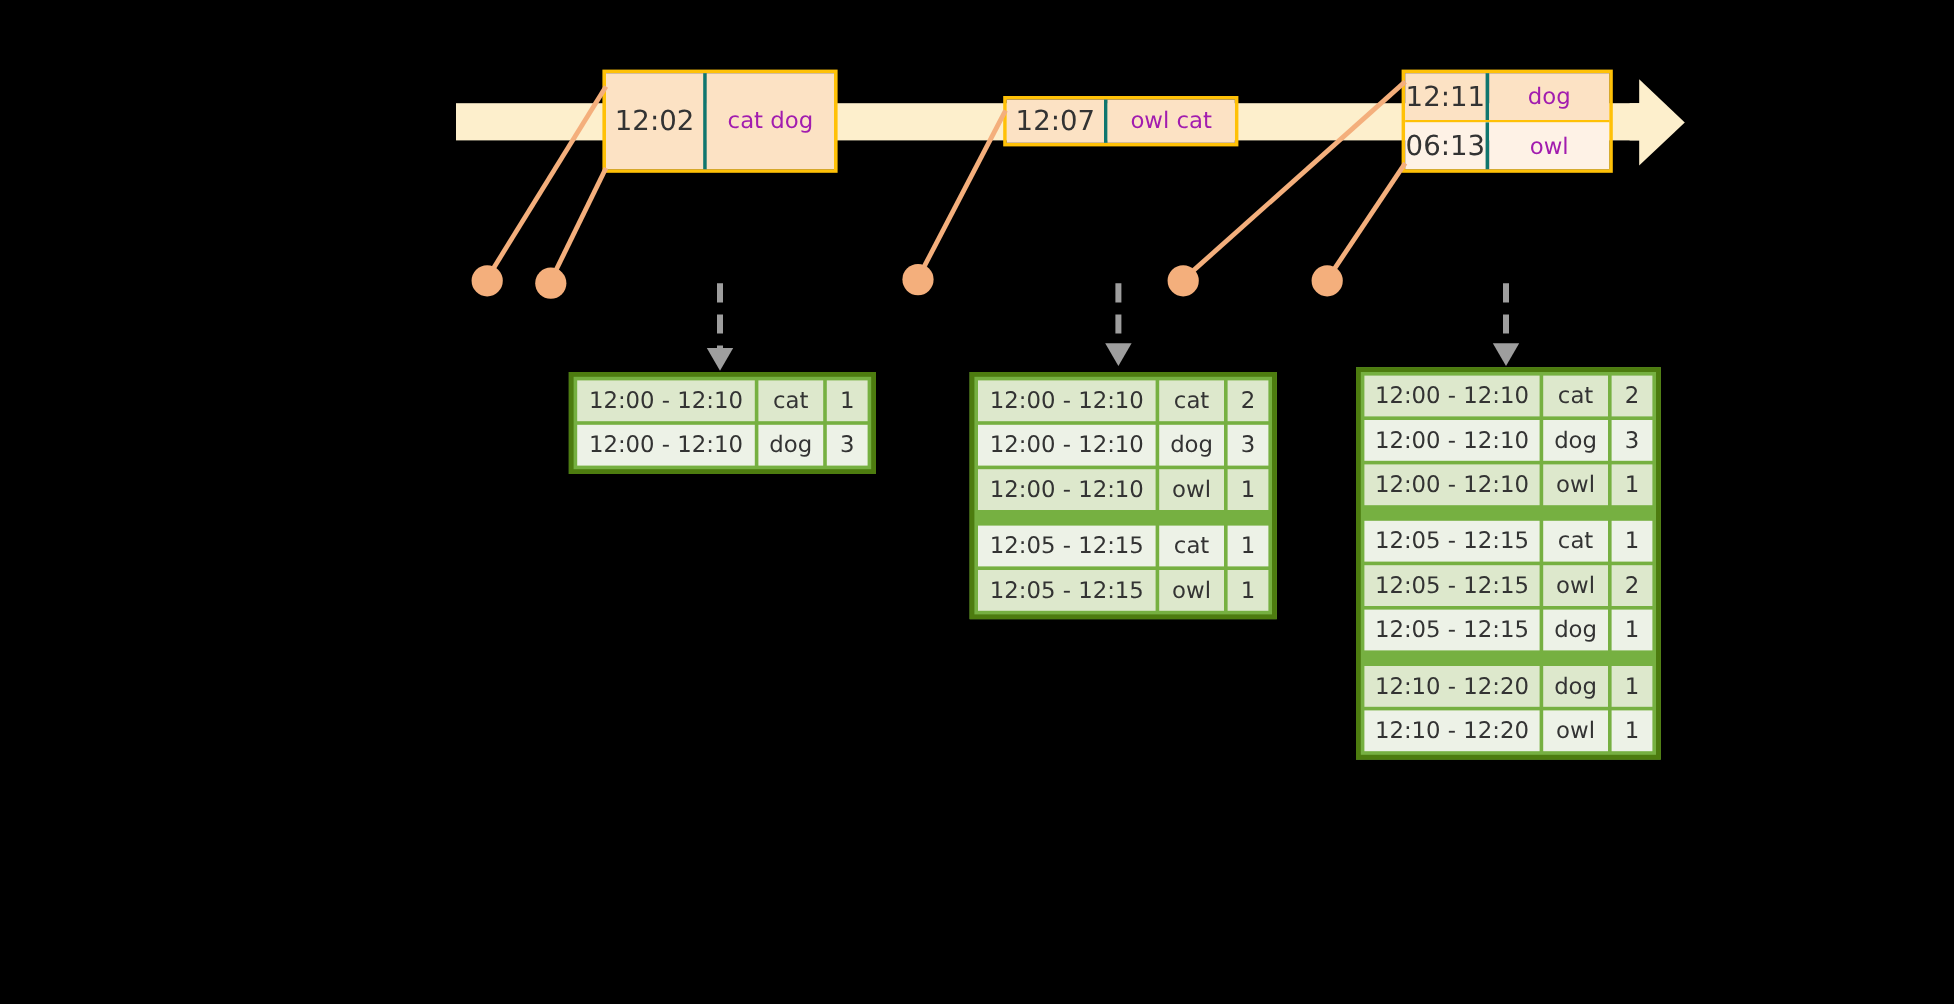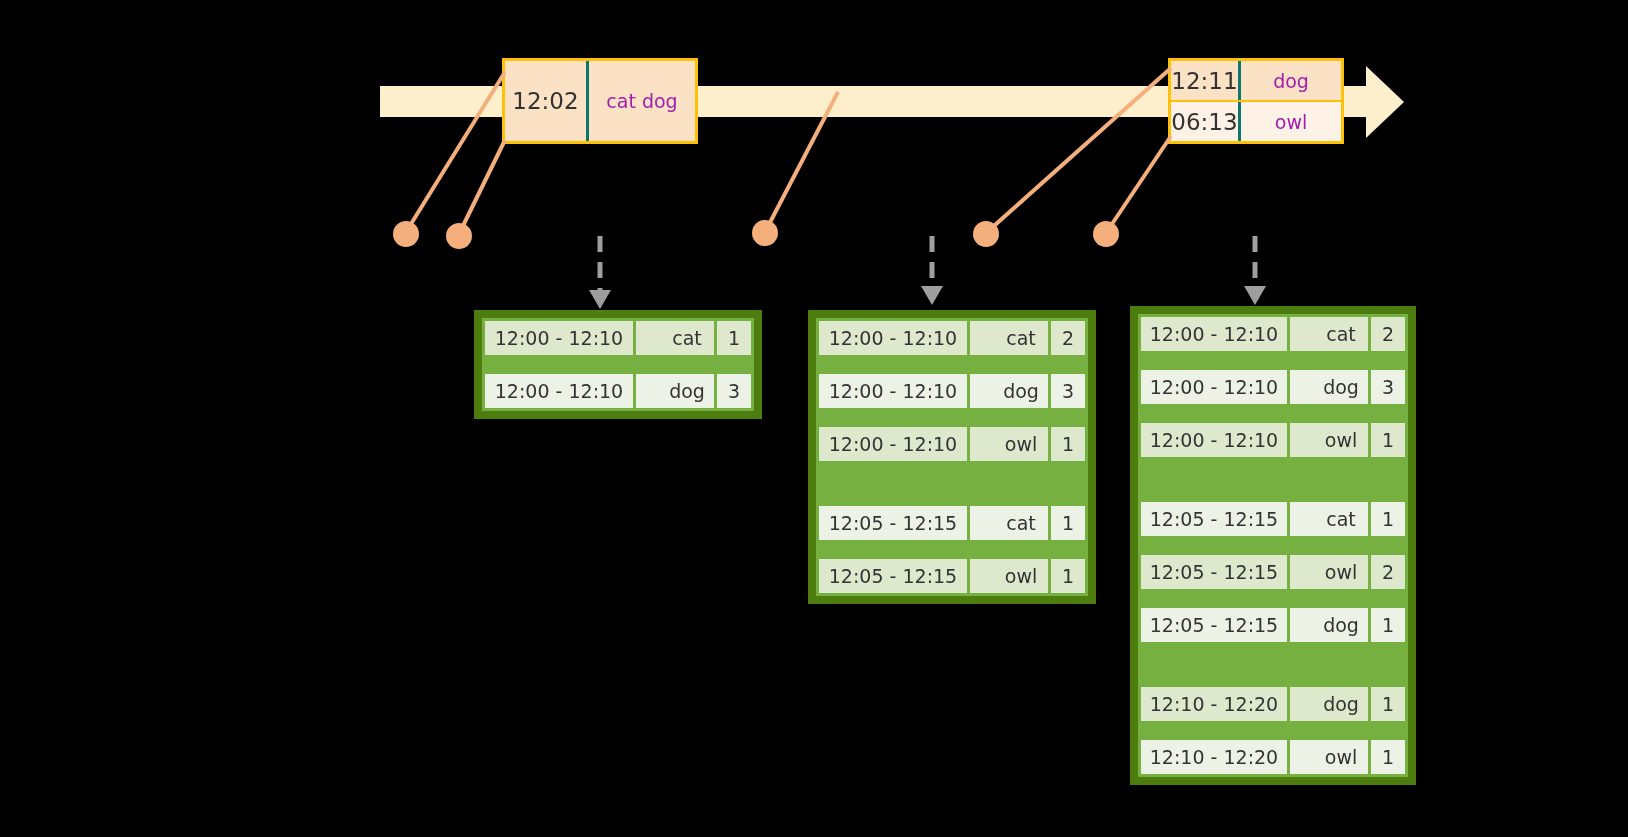--- a/index.html
+++ b/index.html
@@ -30,27 +30,27 @@
   #ev1{left:502px;top:58px;width:196px;height:86px;}
   #ev2{left:836px;top:80px;width:196px;height:42px;}
   #ev3{left:1168px;top:58px;width:176px;height:86px;}
   #ev3 .ev-t{width:70px;}
 
   
   svg.links{position:absolute;left:0;top:0;width:1628px;height:837px;
             pointer-events:none;}
 
   
-  .rtable{position:absolute;border:8px solid #4d7c0f;box-sizing:border-box;
-          background:#76B041;display:flex;flex-direction:column;gap:19px;padding:3px;}
+  .rtable{position:absolute;border:4px solid #4d7c0f;box-sizing:border-box;
+          background:#76B041;display:flex;flex-direction:column;gap:3px;padding:3px;}
   .rrow{display:flex;gap:3px;height:34px;}
   .rcell{display:flex;align-items:center;justify-content:center;
          font-size:19px;color:#333;}
   .c-win{width:148px;}
-  .c-key{width:54px;padding-left:24px;}
+  .c-key{width:54px;}
   .c-cnt{width:34px;}
   .g-dark{background:#DDE8CC;}
   .g-light{background:#EDF2E7;}
   .grp-gap{height:7px;}
 
   #rt1{left:474px;top:310px;}
   #rt2{left:808px;top:310px;}
   #rt3{left:1130px;top:306px;}
   #rt3 .c-win{width:146px;}
   #rt3 .c-key{width:54px;}
@@ -66,20 +66,26 @@
   <div class="timeline-head-stem"></div>
   <div class="timeline-head"></div>
 
   <div class="ev" id="ev1">
     <div class="ev-row">
       <div class="ev-t sh-dark">12:02</div>
       <div class="ev-v sh-dark">cat dog</div>
     </div>
   </div>
 
+  <div class="ev" id="ev2">
+    <div class="ev-row">
+      <div class="ev-t sh-dark">12:07</div>
+      <div class="ev-v sh-dark">owl cat</div>
+    </div>
+  </div>
 
   <div class="ev" id="ev3">
     <div class="ev-row">
       <div class="ev-t sh-dark">12:11</div>
       <div class="ev-v sh-dark">dog</div>
     </div>
     <div class="ev-row">
       <div class="ev-t sh-light">06:13</div>
       <div class="ev-v sh-light">owl</div>
     </div>

